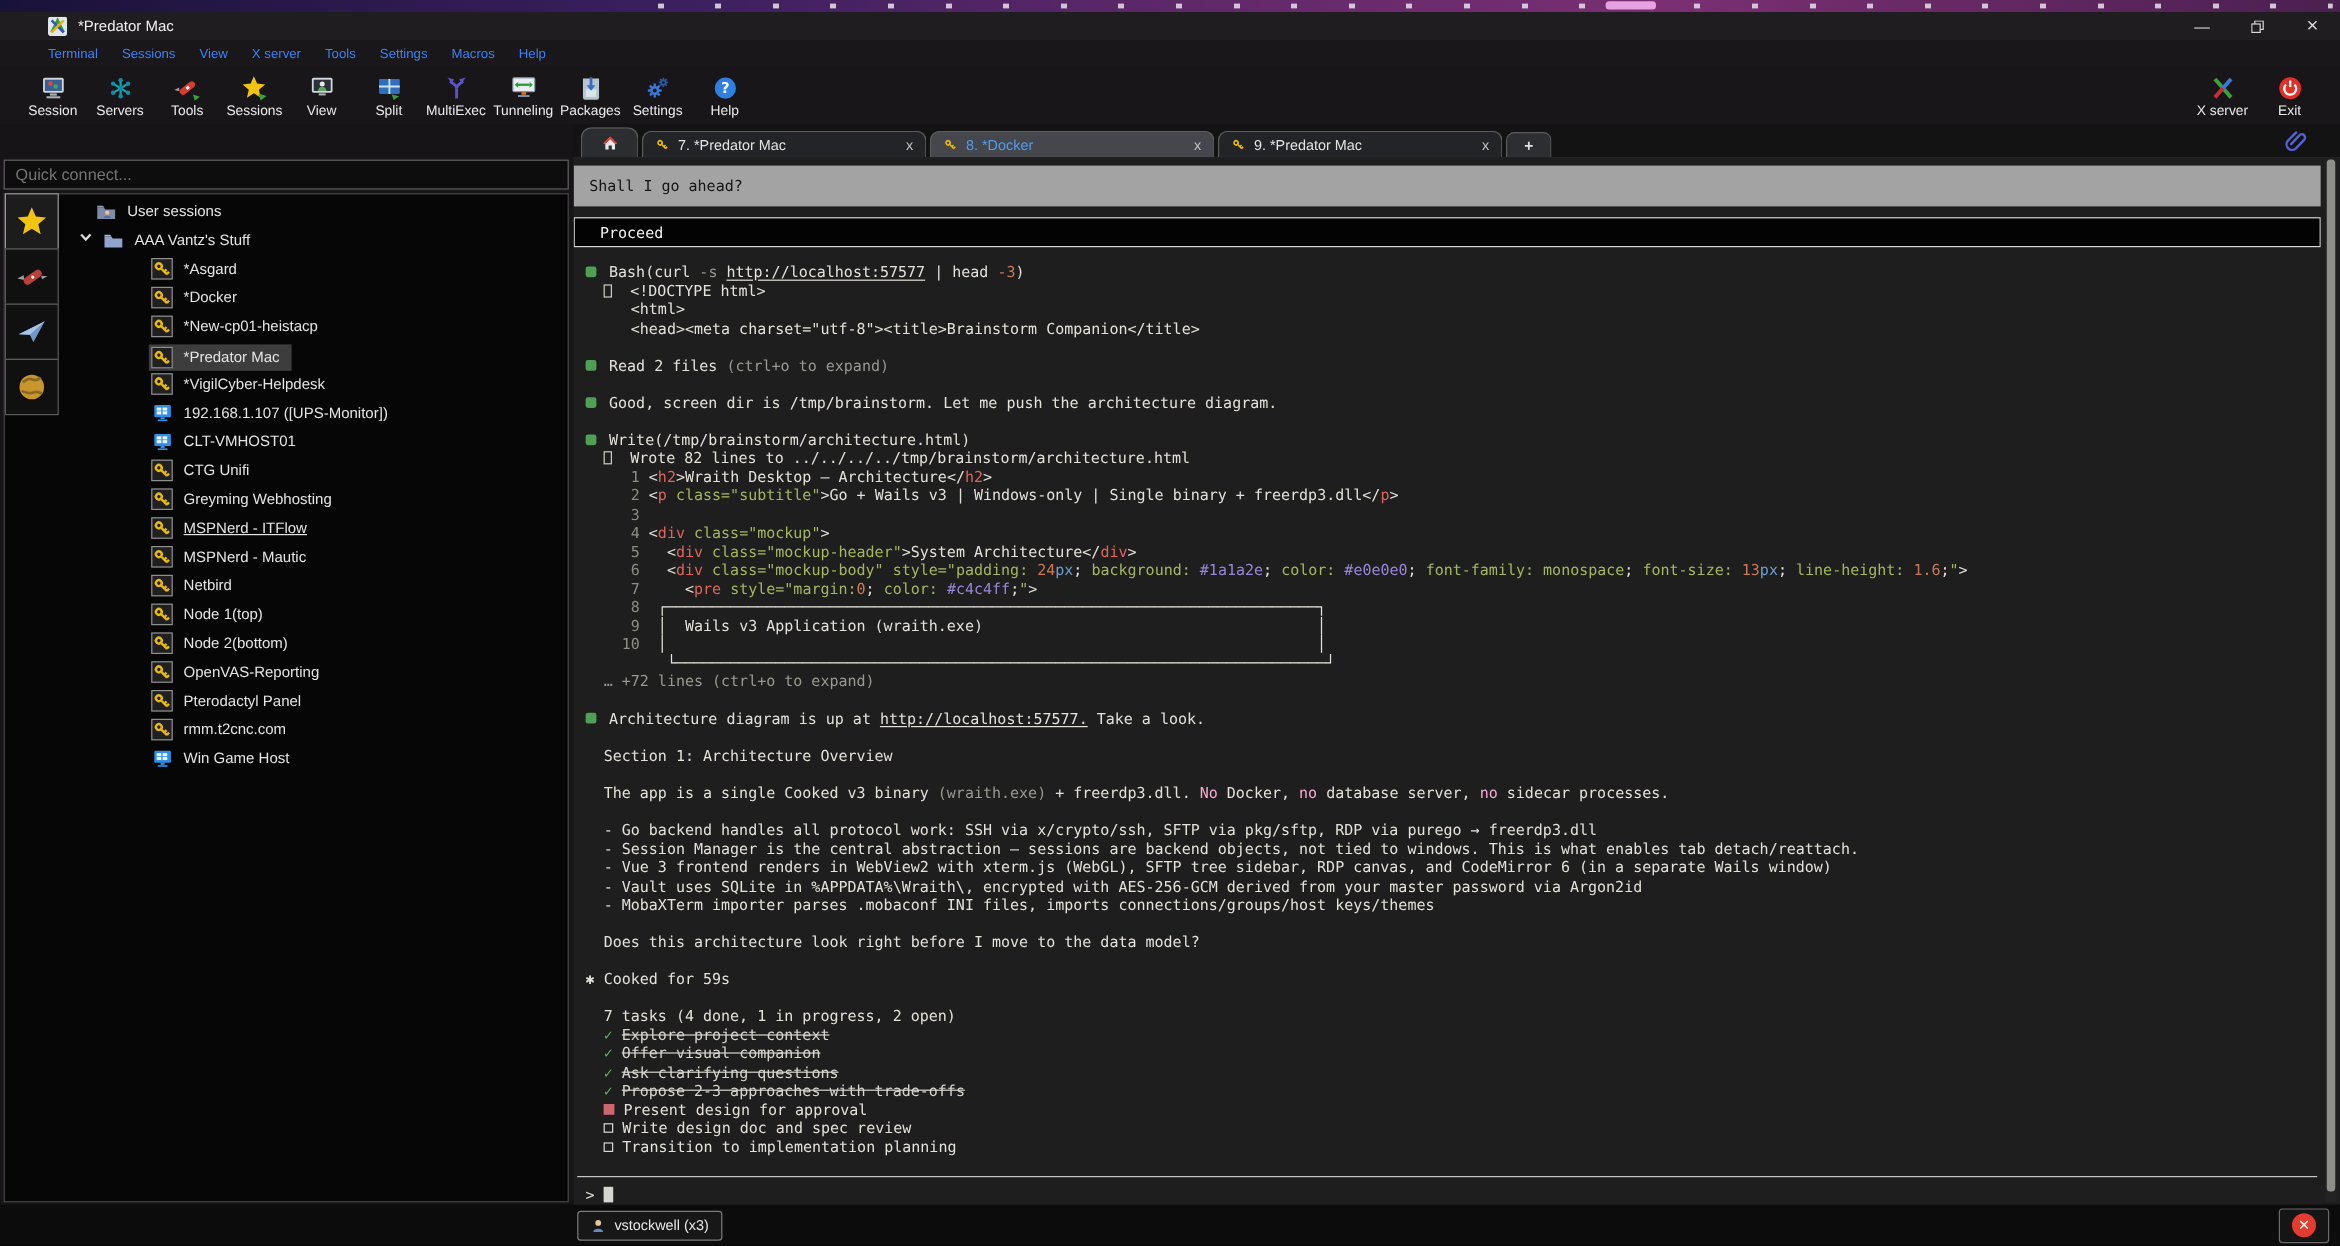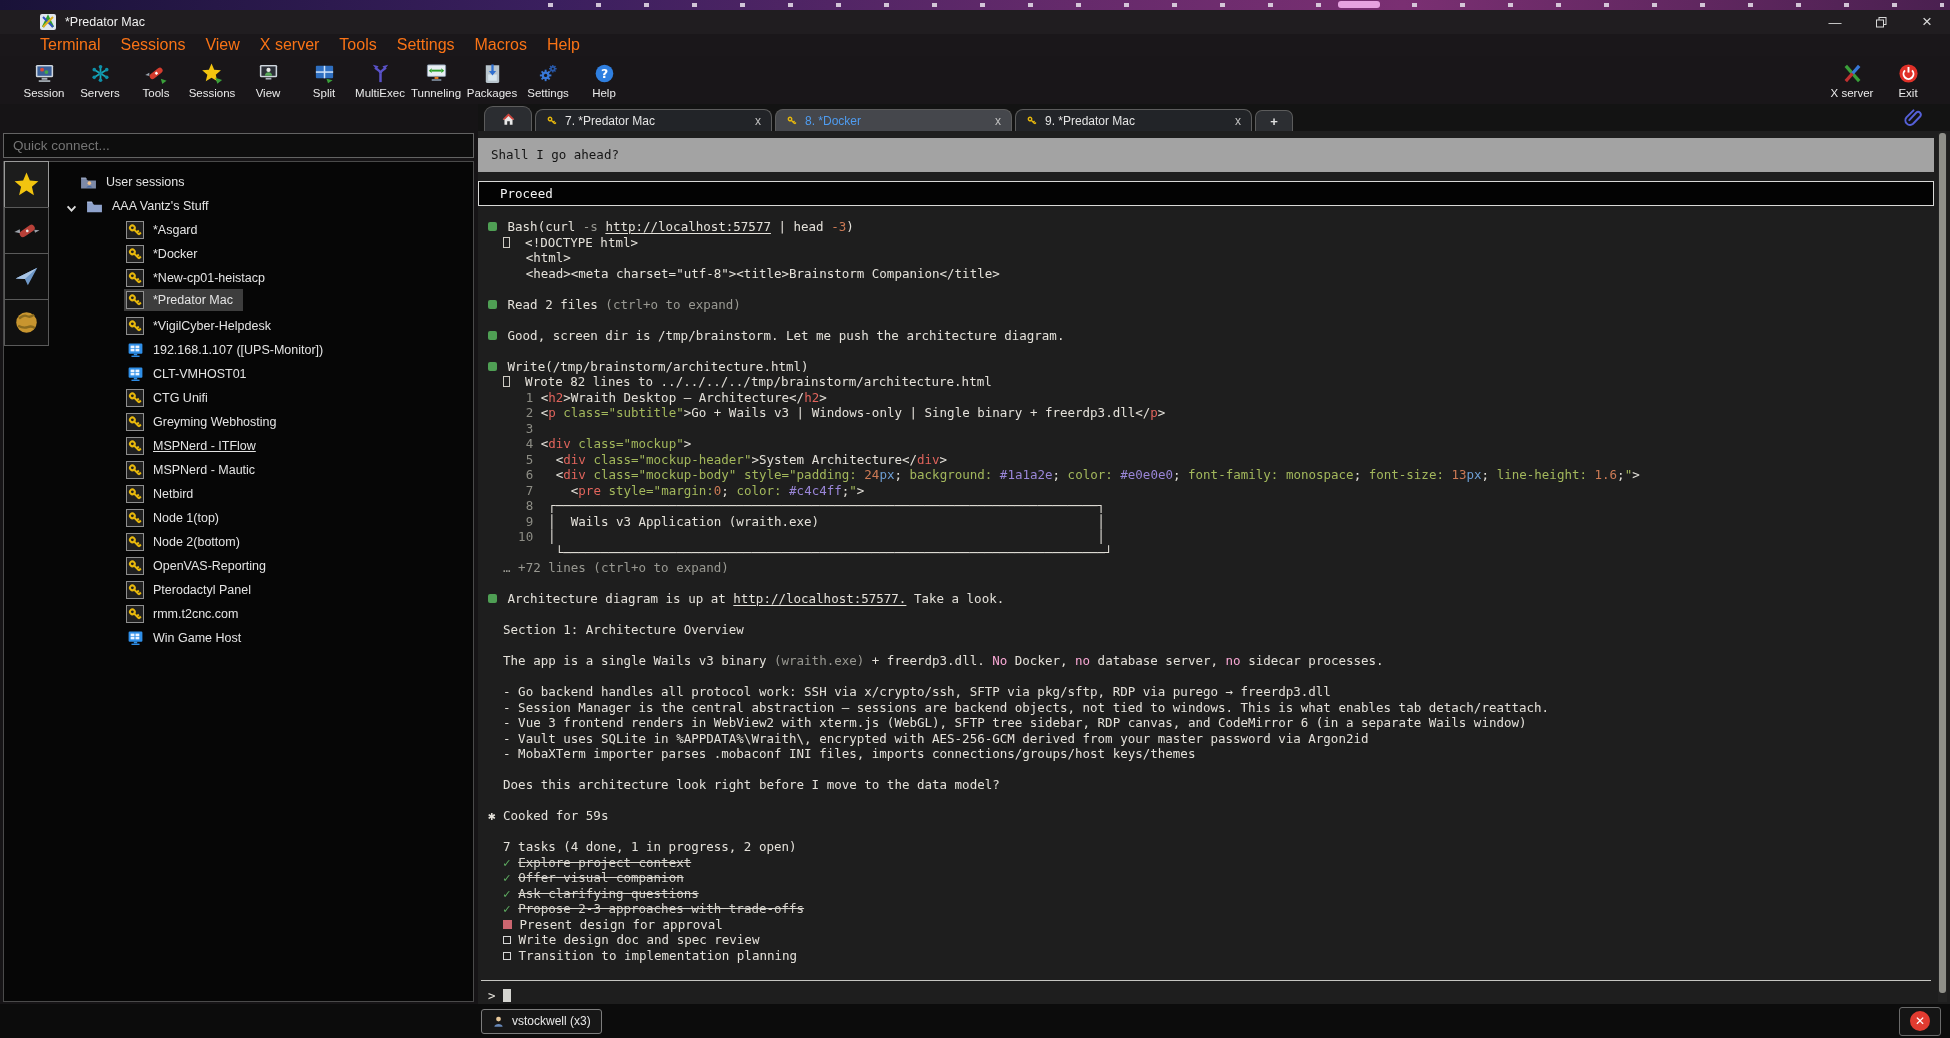--- a/index.html
+++ b/index.html
@@ -16,21 +16,21 @@
   
   .titlebar{position:absolute;top:10px;left:0;right:0;height:24px;background:#201d20;display:flex;align-items:center;}
   .app-logo{margin-left:40px;width:16px;height:16px;}
   .title-text{margin-left:9px;color:#f0f0f0;font-size:12.5px;}
   .winbtns{margin-left:auto;display:flex;height:100%;}
   .winbtn{width:46px;display:flex;align-items:center;justify-content:center;color:#d8d8d8;font-size:13px;}
   .winbtn.close{font-size:17px;}
 
   
   .menubar{position:absolute;top:34px;left:0;right:0;height:22px;background:#1a171a;display:flex;align-items:center;padding-left:30px;}
-  .menu-item{padding:2px 10px;color:#f97316;font-size:16px;}
+  .menu-item{padding:2px 10px;color:#3b82f6;font-size:11px;}
 
   
   .toolbar{position:absolute;top:56px;left:0;right:0;height:48px;background:#191619;display:flex;align-items:center;}
   .tbgroup{display:flex;}
   .tbgroup.left{padding-left:16px;}
   .tbgroup.right{margin-left:auto;padding-right:14px;}
   .tb-item{width:56px;display:flex;flex-direction:column;align-items:center;gap:2px;}
   .tb-item svg{width:23px;height:23px;}
   .tb-label{font-size:11.5px;color:#eaeaea;white-space:nowrap;}
 
@@ -41,21 +41,21 @@
   .sidebar{width:478px;position:relative;background:#161416;flex:none;}
   .qc-row{position:absolute;top:29px;left:3px;right:4px;height:25px;}
   input.qc{width:100%;height:100%;box-sizing:border-box;background:#0d0d0d;border:1px solid #636363;
     color:#8f8f8f;font-size:13.5px;padding:0 9px;font-family:"Liberation Sans",sans-serif;outline:none;}
   .treearea{position:absolute;top:57px;left:3px;right:4px;bottom:2px;background:#060606;border:1px solid #4a4a4a;}
   .strip{position:absolute;left:0;top:0;width:46px;bottom:0;}
   .strip-cell{width:43px;height:45px;border:1px solid #5a5a5a;margin-top:-1px;display:flex;align-items:center;justify-content:center;background:#101010;}
   .strip-cell.active{background:#1c1c1c;border-color:#9a9a9a;}
   .strip-cell svg{width:27px;height:27px;}
   .tree{position:absolute;left:49px;top:5px;right:0;bottom:0;font-size:12.5px;color:#e4e4e4;}
-  .tree-row{height:24px;display:flex;align-items:flex-end;cursor:default;white-space:nowrap;}
+  .tree-row{height:24px;display:flex;align-items:flex-start;cursor:default;white-space:nowrap;}
   .lvl0{padding-left:26px;}.lvl1{padding-left:12px;}.lvl2{padding-left:73px;}
   .chev{width:13px;height:13px;margin-right:7px;flex:none;}
   .tree-icon{width:18px;height:18px;margin-right:9px;flex:none;display:flex;align-items:center;justify-content:center;}
   .icon-keybox{width:16px;height:16px;border:1px solid #8f8f8f;background:#202020;display:flex;align-items:center;justify-content:center;}
   .icon-keybox svg{width:12px;height:12px;}
   .tree-icon svg{width:17px;height:17px;}
   .hl{display:flex;align-items:center;background:#3d3d3d;padding:2px 10px 2px 2px;margin-left:-2px;}
 
   
   .rightpane{flex:1;position:relative;}
@@ -797,21 +797,21 @@
             <div class="tl"><span class="p-lnum">     8 </span><span class="p-t"> ┌────────────────────────────────────────────────────────────────────────┐</span></div>
             <div class="tl"><span class="p-lnum">     9 </span><span class="p-t"> │  Wails v3 Application (wraith.exe)                                     │</span></div>
             <div class="tl"><span class="p-lnum">    10 </span><span class="p-t"> │                                                                        │</span></div>
             <div class="tl"><span class="p-t">         └────────────────────────────────────────────────────────────────────────┘</span></div>
             <div class="tl"><span class="p-dim">  … +72 lines (ctrl+o to expand)</span></div>
             <div class="tl">&nbsp;</div>
             <div class="tl"><span class="p-bullet"></span><span class="p-t"> Architecture diagram is up at </span><span class="p-url">http://localhost:57577.</span><span class="p-t"> Take a look.</span></div>
             <div class="tl">&nbsp;</div>
             <div class="tl"><span class="p-t">  Section 1: Architecture Overview</span></div>
             <div class="tl">&nbsp;</div>
-            <div class="tl"><span class="p-t">  The app is a single Wails v3 binary </span><span class="p-dim">(wraith.exe)</span><span class="p-t"> + freerdp3.dll. </span><span class="p-red">No</span><span class="p-t"> Docker, </span><span class="p-red">no</span><span class="p-t"> database server, </span><span class="p-red">no</span><span class="p-t"> sidecar processes.</span></div>
+            <div class="tl"><span class="p-t">  The app is a single Cooked v3 binary </span><span class="p-dim">(wraith.exe)</span><span class="p-t"> + freerdp3.dll. </span><span class="p-red">No</span><span class="p-t"> Docker, </span><span class="p-red">no</span><span class="p-t"> database server, </span><span class="p-red">no</span><span class="p-t"> sidecar processes.</span></div>
             <div class="tl">&nbsp;</div>
             <div class="tl"><span class="p-t">  - Go backend handles all protocol work: SSH via x/crypto/ssh, SFTP via pkg/sftp, RDP via purego → freerdp3.dll</span></div>
             <div class="tl"><span class="p-t">  - Session Manager is the central abstraction — sessions are backend objects, not tied to windows. This is what enables tab detach/reattach.</span></div>
             <div class="tl"><span class="p-t">  - Vue 3 frontend renders in WebView2 with xterm.js (WebGL), SFTP tree sidebar, RDP canvas, and CodeMirror 6 (in a separate Wails window)</span></div>
             <div class="tl"><span class="p-t">  - Vault uses SQLite in %APPDATA%\Wraith\, encrypted with AES-256-GCM derived from your master password via Argon2id</span></div>
             <div class="tl"><span class="p-t">  - MobaXTerm importer parses .mobaconf INI files, imports connections/groups/host keys/themes</span></div>
             <div class="tl">&nbsp;</div>
             <div class="tl"><span class="p-t">  Does this architecture look right before I move to the data model?</span></div>
             <div class="tl">&nbsp;</div>
             <div class="tl"><span class="p-star">✱</span><span class="p-t"> Cooked for 59s</span></div>

